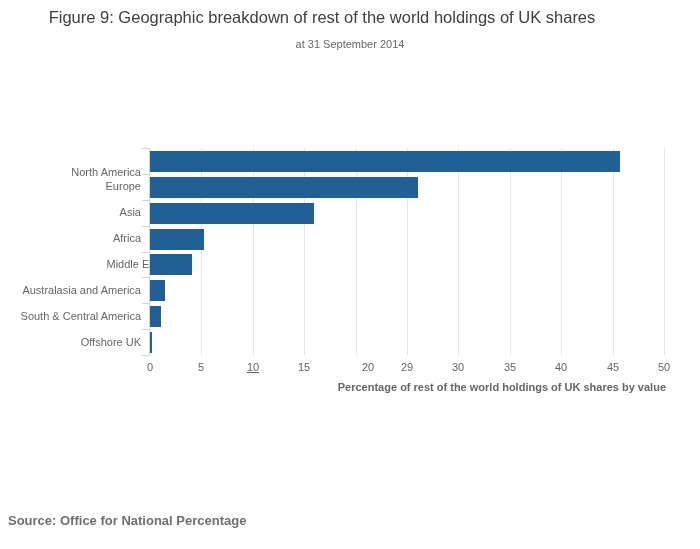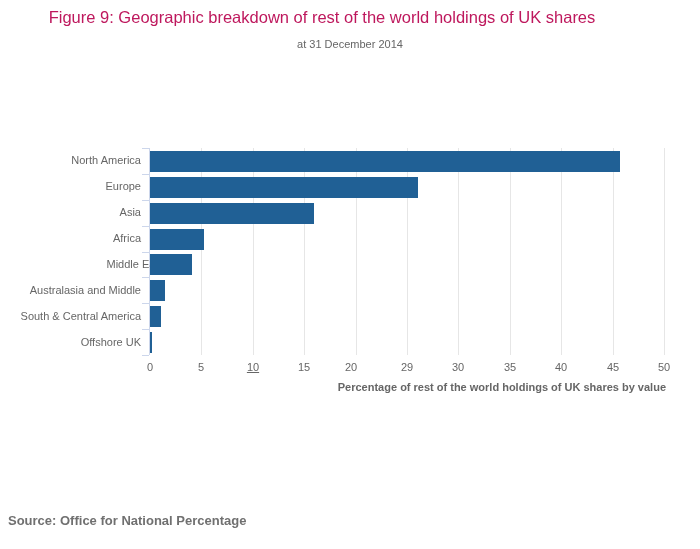--- a/index.html
+++ b/index.html
@@ -10,21 +10,21 @@
     background: #ffffff;
     font-family: "Liberation Sans", "DejaVu Sans", sans-serif;
     overflow: hidden;
   }
   .chart-title {
     position: absolute;
     top: 8px; left: 0; width: 644px;
     text-align: center;
     font-size: 16.5px;
     font-weight: 400;
-    color: #be185d;
+    color: #404040;
   }
   .chart-subtitle {
     position: absolute;
     top: 38px; left: 0; width: 700px;
     text-align: center;
     font-size: 11px;
     color: #666666;
   }
   .axis-line {
     position: absolute;
@@ -78,31 +78,31 @@
     font-size: 13px;
     font-weight: 700;
     color: #707070;
   }
 </style>
 </head>
 <body>
 
 <div id="page">
   <div class="chart-title">Figure 9: Geographic breakdown of rest of the world holdings of UK shares</div>
-  <div class="chart-subtitle">at 31 December 2014</div>
+  <div class="chart-subtitle">at 31 September 2014</div>
   <div id="plot-layer">
       <div class="x-tick-label" style="left: 130px;">0</div>
       <div class="gridline" style="left: 201px; top: 148px; height: 207px; background: rgb(230, 230, 230);"></div>
       <div class="x-tick-label" style="left: 181px;">5</div>
       <div class="gridline" style="left: 253px; top: 148px; height: 207px; background: rgb(230, 230, 230);"></div>
       <div class="x-tick-label" style="left: 233px; text-decoration: underline;">10</div>
       <div class="gridline" style="left: 304px; top: 148px; height: 207px; background: rgb(230, 230, 230);"></div>
       <div class="x-tick-label" style="left: 284px;">15</div>
       <div class="gridline" style="left: 356px; top: 148px; height: 207px; background: rgb(230, 230, 230);"></div>
-      <div class="x-tick-label" style="left: 331px;">20</div>
+      <div class="x-tick-label" style="left: 348px;">20</div>
       <div class="gridline" style="left: 407px; top: 148px; height: 207px; background: rgb(230, 230, 230);"></div>
       <div class="x-tick-label" style="left: 387px;">29</div>
       <div class="gridline" style="left: 458px; top: 148px; height: 207px; background: rgb(230, 230, 230);"></div>
       <div class="x-tick-label" style="left: 438px; text-align: center;">30</div>
       <div class="gridline" style="left: 510px; top: 148px; height: 207px; background: rgb(230, 230, 230);"></div>
       <div class="x-tick-label" style="left: 490px;">35</div>
       <div class="gridline" style="left: 561px; top: 148px; height: 207px; background: rgb(230, 230, 230);"></div>
       <div class="x-tick-label" style="left: 541px;">40</div>
       <div class="gridline" style="left: 613px; top: 148px; height: 207px; background: rgb(230, 230, 230);"></div>
       <div class="x-tick-label" style="left: 593px;">45</div>
@@ -111,31 +111,31 @@
       <div class="axis-line" style="left: 149px; top: 148px; width: 1px; height: 207px; background: rgb(204, 214, 235);"></div>
       <div class="cat-tick" style="left: 142px; top: 148px; background: rgb(204, 214, 235);"></div>
       <div class="cat-tick" style="left: 142px; top: 174px; background: rgb(204, 214, 235);"></div>
       <div class="cat-tick" style="left: 142px; top: 200px; background: rgb(204, 214, 235);"></div>
       <div class="cat-tick" style="left: 142px; top: 226px; background: rgb(204, 214, 235);"></div>
       <div class="cat-tick" style="left: 142px; top: 252px; background: rgb(204, 214, 235);"></div>
       <div class="cat-tick" style="left: 142px; top: 277px; background: rgb(204, 214, 235);"></div>
       <div class="cat-tick" style="left: 142px; top: 303px; background: rgb(204, 214, 235);"></div>
       <div class="cat-tick" style="left: 142px; top: 329px; background: rgb(204, 214, 235);"></div>
       <div class="cat-tick" style="left: 142px; top: 355px; background: rgb(204, 214, 235);"></div>
-      <div class="cat-label" style="top: 154px;">North America</div>
+      <div class="cat-label" style="top: 166px;">North America</div>
       <div class="bar" title="North America: 45.7" style="top: 151px; width: 470px; background: rgb(32, 96, 149);"></div>
       <div class="cat-label" style="top: 180px;">Europe</div>
       <div class="bar" title="Europe: 26.1" style="top: 177px; width: 268px; background: rgb(32, 96, 149);"></div>
       <div class="cat-label" style="top: 206px;">Asia</div>
       <div class="bar" title="Asia: 16" style="top: 203px; width: 164px; background: rgb(32, 96, 149);"></div>
       <div class="cat-label" style="top: 232px;">Africa</div>
       <div class="bar" title="Africa: 5.3" style="top: 229px; width: 54px; background: rgb(32, 96, 149);"></div>
       <div class="cat-label" style="top: 258px; margin-left: 23px;">Middle East</div>
       <div class="bar" title="Middle East: 4.1" style="top: 254px; width: 42px; background: rgb(32, 96, 149);"></div>
-      <div class="cat-label" style="top: 284px;">Australasia and Middle</div>
+      <div class="cat-label" style="top: 284px;">Australasia and America</div>
       <div class="bar" title="Australasia and Oceania: 1.5" style="top: 280px; width: 15px; background: rgb(32, 96, 149);"></div>
       <div class="cat-label" style="top: 310px;">South &amp; Central America</div>
       <div class="bar" title="South &amp; Central America: 1.1" style="top: 306px; width: 11px; background: rgb(32, 96, 149);"></div>
       <div class="cat-label" style="top: 336px;">Offshore UK</div>
       <div class="bar" title="Offshore UK: 0.2" style="top: 332px; width: 2px; background: rgb(32, 96, 149);"></div>
     </div>
   <div class="x-axis-title">Percentage of rest of the world holdings of UK shares by value</div>
   <div class="source-note">Source: Office for National Percentage</div>
 </div>
 

